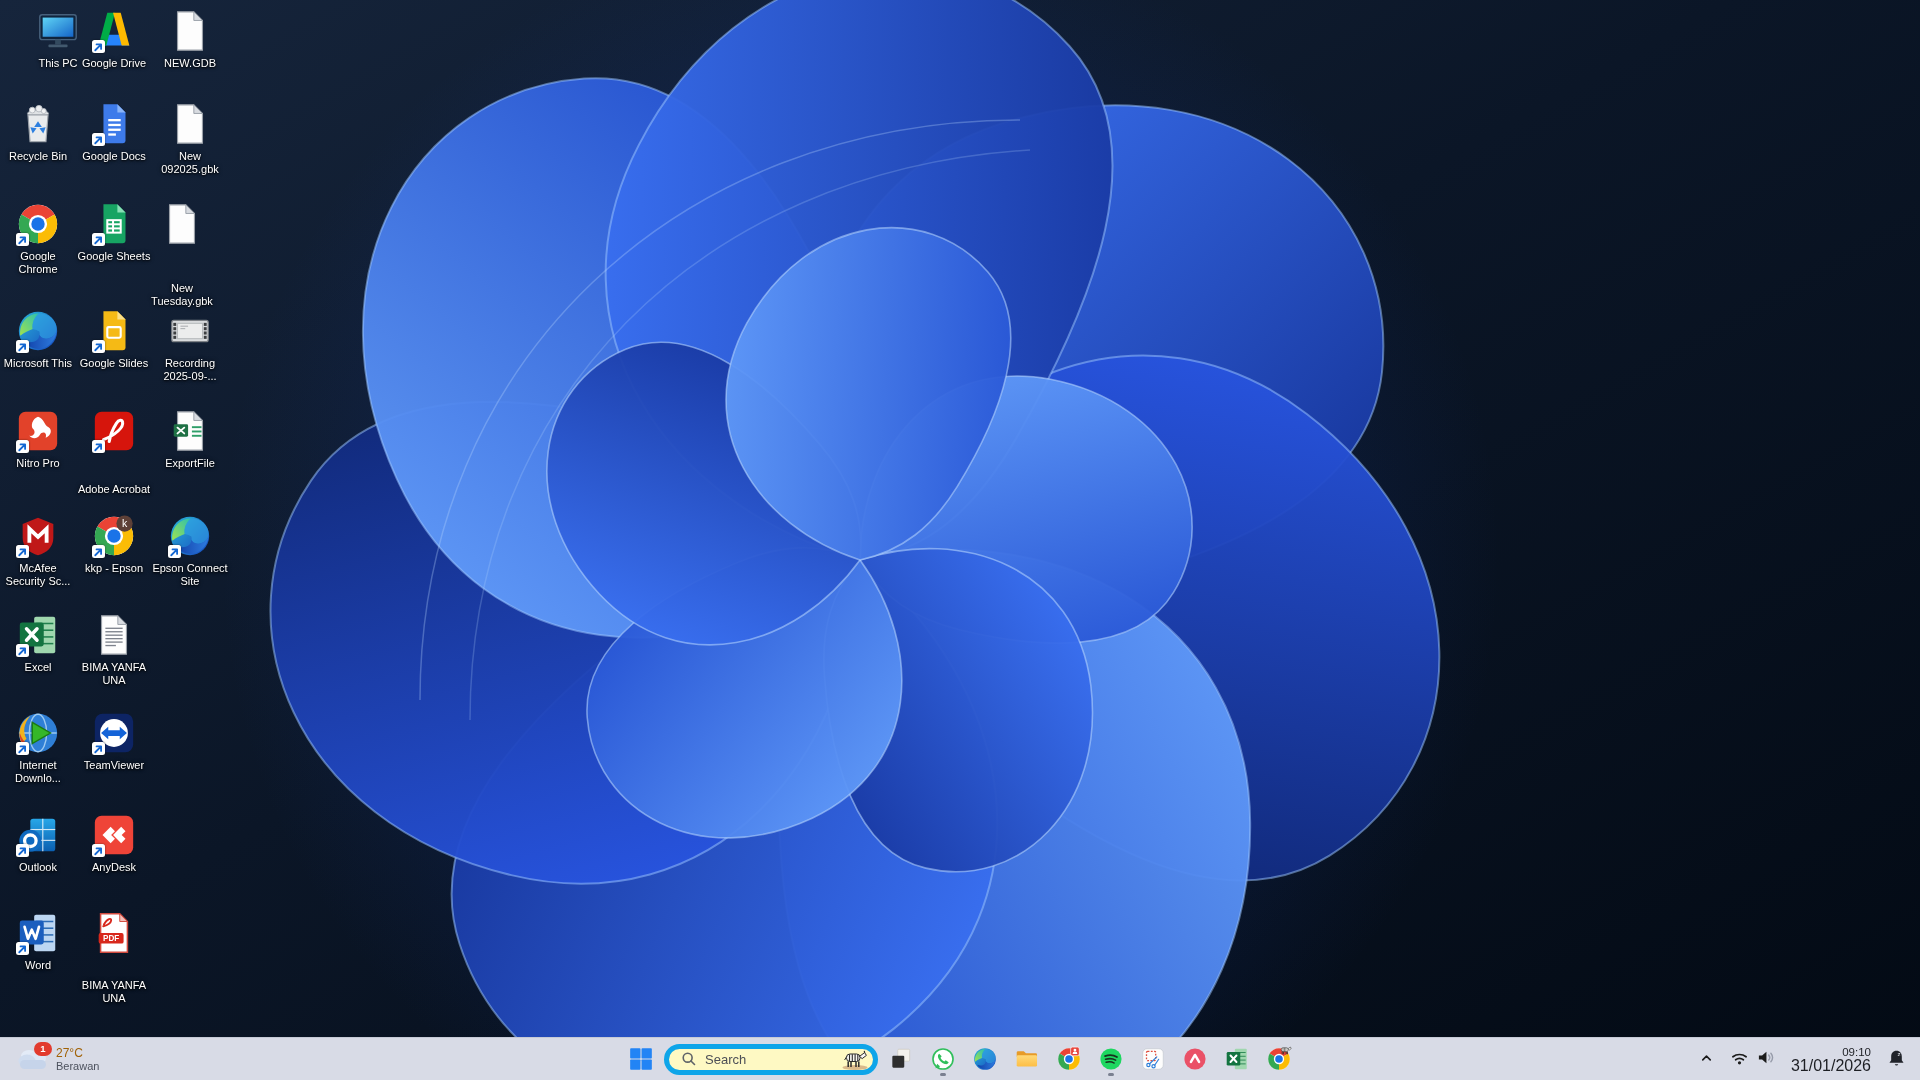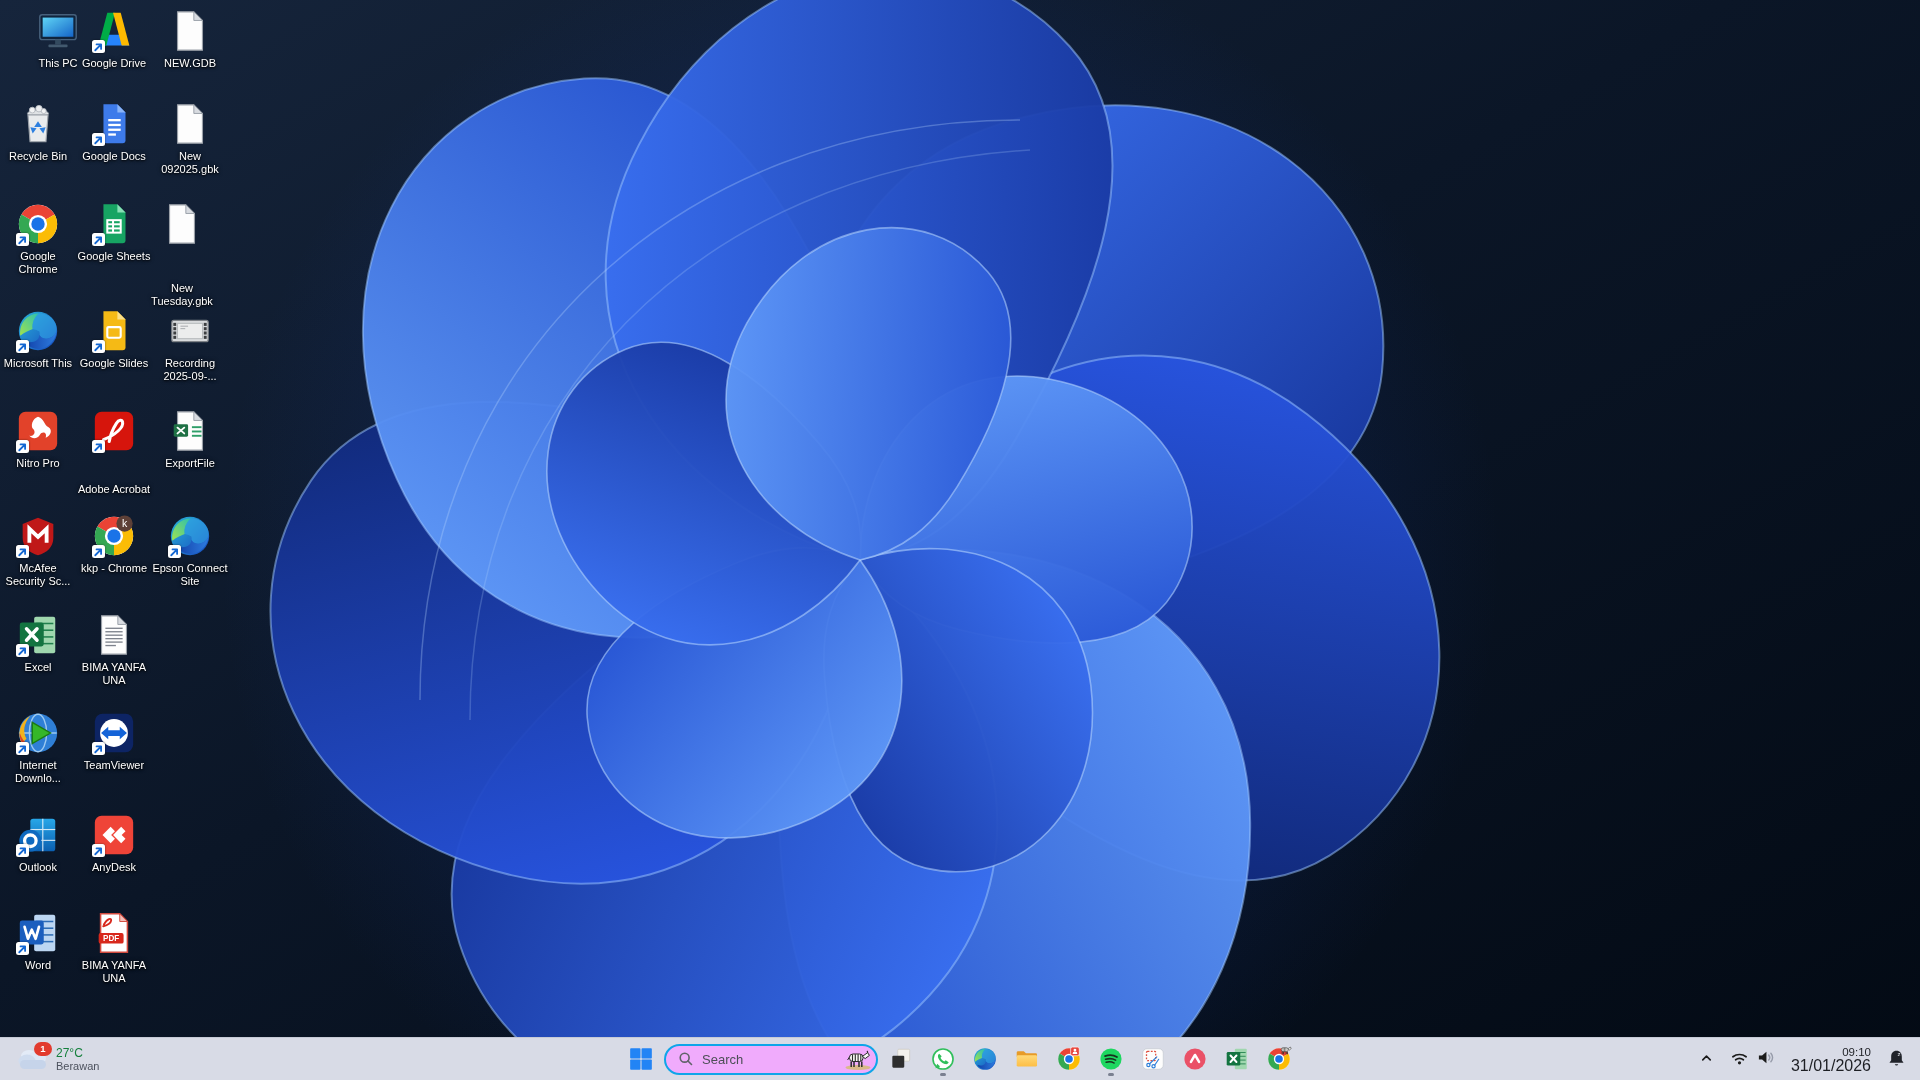--- a/index.html
+++ b/index.html
@@ -21,33 +21,33 @@
 
   
   .taskbar{position:absolute;left:0;bottom:0;width:1920px;height:42px;background:#d8dbe6;
     border-top:1px solid #c6cad6;z-index:5;}
   .tb-left{position:absolute;left:8px;top:0;height:42px;display:flex;align-items:center;}
   .weather{display:flex;align-items:center;gap:6px;background:none;border:none;padding:2px 8px;border-radius:4px;cursor:pointer;}
   .weather .cl{position:relative;width:34px;height:28px;}
   .weather .badge{position:absolute;right:-2px;top:-3px;min-width:14px;height:14px;border-radius:8px;
     background:#e23b2e;color:#fff;font-size:9.5px;line-height:14px;text-align:center;font-weight:bold;padding:0 2px;}
   .weather .wtxt{display:flex;flex-direction:column;align-items:flex-start;}
-  .weather .temp{font-size:12px;color:#15803d;line-height:14px;}
+  .weather .temp{font-size:12px;color:#a16207;line-height:14px;}
   .weather .cond{font-size:11px;color:#4d525e;line-height:13px;}
 
   .tb-center{position:absolute;left:50%;top:0;transform:translateX(-50%);height:42px;
     display:flex;align-items:center;gap:4px;}
   .tb-btn{width:38px;height:38px;border:none;background:none;border-radius:6px;display:flex;
     align-items:center;justify-content:center;position:relative;cursor:pointer;padding:0;}
   .tb-btn .glyph{width:26px;height:26px;display:flex;align-items:center;justify-content:center;}
   .tb-btn .glyph svg{width:26px;height:26px;}
   .run-dot{position:absolute;bottom:2px;left:50%;transform:translateX(-50%);
     width:6px;height:3px;border-radius:2px;background:#7a8090;}
 
-  .search-pill{height:31px;width:214px;background:#f0abfc;border:2px solid #0ea5e9;border-radius:17px;
+  .search-pill{height:31px;width:214px;background:#fef9c3;border:5px solid #0ea5e9;border-radius:17px;
     display:flex;align-items:center;gap:8px;padding:0 3px 0 12px;cursor:pointer;box-sizing:border-box;}
   .search-pill .stext{flex:1;font-size:13px;color:#4c4f56;text-align:left;}
   .search-pill .mag{width:16px;height:16px;flex:0 0 auto;}
   .search-pill .zebra{width:30px;height:24px;flex:0 0 auto;}
 
   .tb-right{position:absolute;right:8px;top:0;height:42px;display:flex;align-items:center;gap:4px;}
   .tray-btn{height:36px;border:none;background:none;border-radius:6px;display:flex;align-items:center;
     justify-content:center;gap:7px;cursor:pointer;padding:0 6px;}
   .clock{display:flex;flex-direction:column;align-items:flex-end;line-height:13px;}
   .clock .t{font-size:11.5px;color:#1d1f24;}
@@ -414,21 +414,21 @@
           <circle cx="24" cy="24" r="7" fill="#1a73e8"></circle>
           <circle cx="35" cy="11" r="8.5" fill="#5d4037"></circle>
   <text x="35" y="15" font-size="11" fill="#fff" text-anchor="middle" font-family="Liberation Sans, sans-serif">k</text>
         </svg>
         <span class="sc">
           <svg viewBox="0 0 10 10">
             <path d="M2.5 7.5 L7 3 M3.5 3 H7 V6.5" stroke="#1467d2" stroke-width="1.4" fill="none" stroke-linecap="round" stroke-linejoin="round"></path>
           </svg>
         </span>
       </div>
-      <div class="lbl">kkp - Chrome</div>
+      <div class="lbl">kkp - Epson</div>
     </div>
     <div class="dicon" style="left: 152px; top: 513px;">
       <div class="art">
         <svg viewBox="0 0 48 48" xmlns="http://www.w3.org/2000/svg">
   <defs>
    <linearGradient id="eg1" x1="0" y1="0" x2="1" y2="1">
               <stop offset="0" stop-color="#29b4d8"></stop>
               <stop offset="1" stop-color="#1648c0"></stop>
             </linearGradient>
    <linearGradient id="eg2" x1="0" y1="1" x2="1" y2="0">
@@ -582,21 +582,21 @@
   <path d="M10 17.5 L13.5 30 L17.5 20.5 L21.5 30 L25 17.5" fill="none" stroke="#fff" stroke-width="2.8" stroke-linecap="round" stroke-linejoin="round"></path>
         </svg>
         <span class="sc">
           <svg viewBox="0 0 10 10">
             <path d="M2.5 7.5 L7 3 M3.5 3 H7 V6.5" stroke="#1467d2" stroke-width="1.4" fill="none" stroke-linecap="round" stroke-linejoin="round"></path>
           </svg>
         </span>
       </div>
       <div class="lbl">Word</div>
     </div>
-    <div class="dicon" style="left: 76px; top: 910px;">
+    <div class="dicon" style="left: 76px; top: 910px; gap: 20px;">
       <div class="art">
         <svg viewBox="0 0 48 48" xmlns="http://www.w3.org/2000/svg">
           <path d="M10 4 h20 l8 8 v32 h-28 z" fill="#fff" stroke="#d24a3e" stroke-width="1.6"></path>
   <path d="M30 4 l8 8 h-8 z" fill="#f3c0ba" stroke="#d24a3e"></path>
   <path d="M13.5 15 C17 8.5 21.5 8 21 11 C20.5 14 16.5 16 12.8 17" stroke="#d8281c" stroke-width="2" fill="none" stroke-linecap="round"></path>
   <rect x="8" y="24" width="26" height="11" rx="2" fill="#d8281c"></rect>
   <text x="21" y="32.5" font-size="8.5" font-weight="bold" fill="#fff" text-anchor="middle" font-family="Liberation Sans, sans-serif">PDF</text>
         </svg>
       </div>
       <div class="lbl">BIMA YANFA UNA</div>

